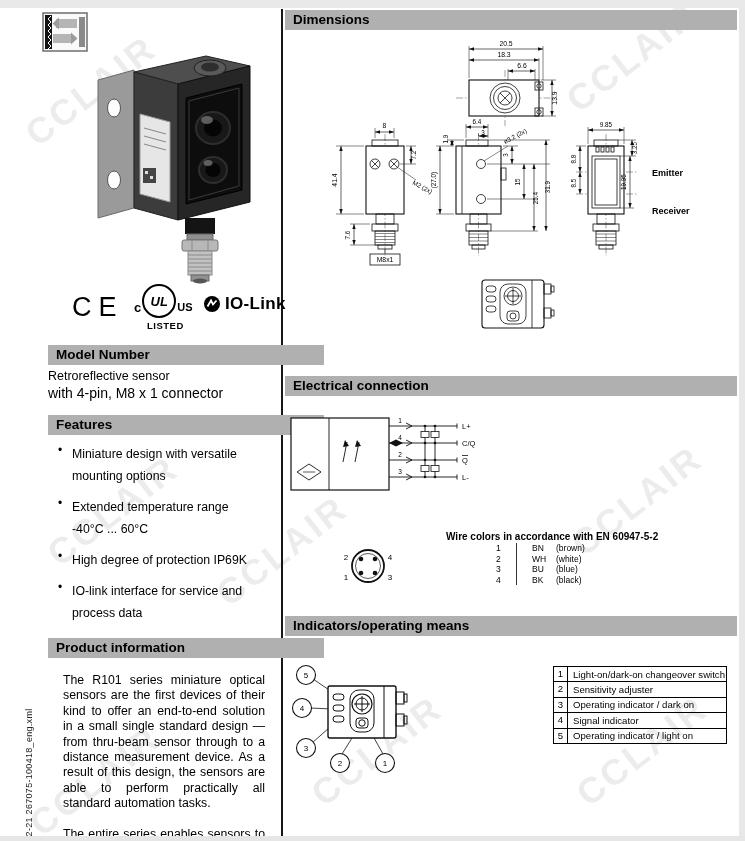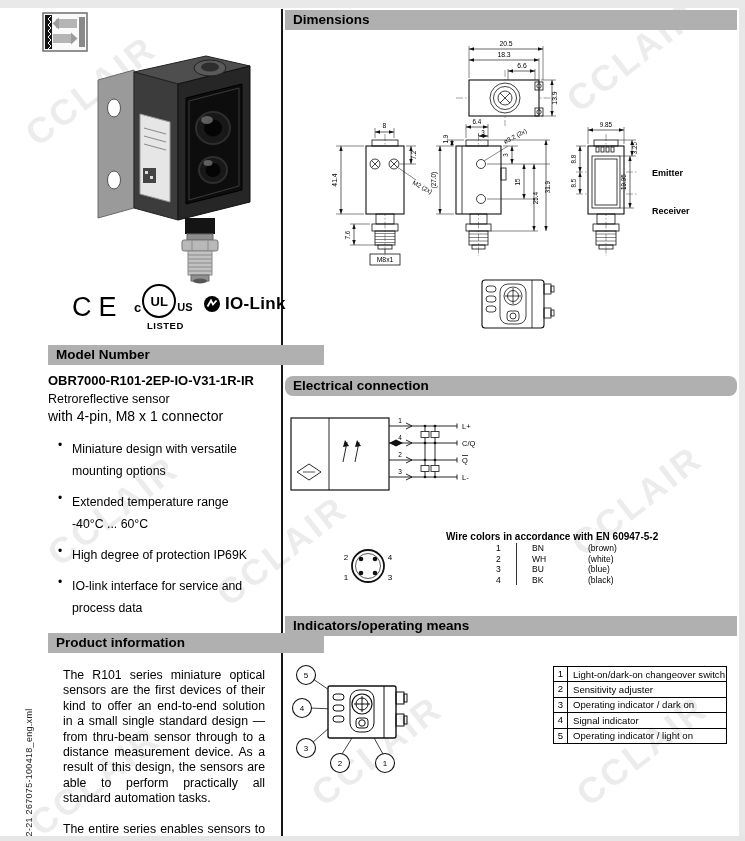--- a/index.html
+++ b/index.html
@@ -33,35 +33,35 @@
   .pi-paras{margin-top:8px;}
   .pi-paras p{margin:15px;font-size:12.3px;line-height:15.4px;text-align:justify;}
 
   
   .ce{position:absolute;left:72px;top:292px;font-size:27px;font-weight:400;letter-spacing:7px;z-index:2;}
   .ulmark{position:absolute;left:134px;top:284px;width:70px;z-index:2;}
   .ul-row{display:flex;align-items:center;}
   .ul-c{font-size:13px;font-weight:bold;position:relative;top:6px;}
   .ul-circle{width:30px;height:30px;border:2.5px solid #000;border-radius:50%;
              display:flex;align-items:center;justify-content:center;margin:0 1px;}
-  .ul-ul{font-size:13px;font-weight:bold;}
+  .ul-ul{font-size:13px;font-weight:bold;font-style:italic;}
   .ul-us{font-size:11px;font-weight:bold;position:relative;top:6px;}
   .ul-listed{font-size:9.5px;font-weight:bold;letter-spacing:.5px;margin:2px 0 12px 13px;}
   .iolink{position:absolute;left:203px;top:294px;display:flex;align-items:center;z-index:2;}
   .iol-text{font-size:17px;font-weight:bold;margin-left:4px;letter-spacing:.3px;}
 
   .sidetext{position:absolute;left:24px;top:695px;height:150px;writing-mode:vertical-rl;
             transform:rotate(180deg);font-size:9px;color:#222;letter-spacing:.3px;z-index:2;}
 
   
   .pinout-note{position:absolute;left:446px;top:531px;font-size:10px;z-index:2;font-weight:bold;}
   .pintable{position:absolute;left:496px;top:543px;z-index:2;font-size:8.5px;line-height:10.5px;}
   .prow{display:flex;}
   .pn{width:20px;}
-  .pc{width:72px;border-left:1px solid #333;padding-left:15px;box-sizing:border-box;}
+  .pc{width:40px;border-left:1px solid #333;padding-left:15px;box-sizing:border-box;}
 
   
   .legend{position:absolute;left:553px;top:666px;width:172px;border:1px solid #000;z-index:2;
           font-size:9.6px;}
   .irow{display:flex;border-top:1px solid #000;height:14.4px;align-items:center;}
   .irow:first-child{border-top:none;}
   .in{width:13px;border-right:1px solid #000;text-align:center;height:100%;line-height:14.4px;}
   .il{padding-left:5px;white-space:nowrap;}
 
   svg text{font-family:"Liberation Sans","DejaVu Sans",sans-serif;fill:#000;stroke:none;}
@@ -156,24 +156,24 @@
   <div class="iolink">
     <svg width="18" height="18" viewBox="0 0 18 18">
       <circle cx="9" cy="9" r="8" fill="#000"></circle>
       <path d="M4.5,11.5 L8,5.5 L10,9.5 L13.5,5.5" fill="none" stroke="#fff" stroke-width="1.8"></path>
     </svg>
     <span class="iol-text">IO-Link</span>
   </div>
 
   <div class="leftcol">
     <div class="bar bar-l">Model Number</div>
-    <div class="model-number">OBR7000-R101-2EP-IO-V31-1R-IR</div>
     <div class="model-desc1">Retroreflective sensor</div>
     <div class="model-desc2">with 4-pin, M8 x 1 connector</div>
 
+    <div class="bar bar-l">Features</div>
     <div class="feat-list">
       <div class="feat-item">
         <span class="feat-bullet">•</span>
         <span class="feat-text">Miniature design with versatile mounting options</span>
       </div>
       <div class="feat-item">
         <span class="feat-bullet">•</span>
         <span class="feat-text">Extended temperature range
 -40°C ... 60°C</span>
       </div>
@@ -376,21 +376,21 @@
       <rect class="thin" x="221" y="279" width="12" height="10" rx="3"></rect>
       <circle class="thin" cx="227" cy="284" r="3"></circle>
       <line class="thin" x1="246" y1="248" x2="246" y2="296"></line>
       <rect class="thin" x="258" y="252" width="7" height="10"></rect>
       <rect class="thin" x="265" y="254" width="3" height="6"></rect>
       <rect class="thin" x="258" y="276" width="7" height="10"></rect>
       <rect class="thin" x="265" y="278" width="3" height="6"></rect>
     </g>
   </svg>
 
-  <div class="bar bar-r" style="top:376px;border-radius:8px;">Electrical connection</div>
+  <div class="bar bar-r" style="top:376px;">Electrical connection</div>
 
   <svg class="abs" style="left:289px;top:402px;" width="190" height="95" viewBox="0 0 190 95">
     <rect x="2" y="16" width="98" height="72" fill="#fff" stroke="#111" stroke-width="1.2"></rect>
     <line x1="40" y1="16" x2="40" y2="88" stroke="#111" stroke-width=".9"></line>
     <polygon points="8,70 20,62 32,70 20,78" fill="none" stroke="#111" stroke-width=".9"></polygon>
     <line x1="14" y1="70" x2="26" y2="70" stroke="#111" stroke-width=".7"></line>
     <line x1="54" y1="60" x2="58" y2="40" stroke="#111" stroke-width=".9"></line>
     <polygon points="56,38 60,44 54,45" fill="#111"></polygon>
     <line x1="66" y1="60" x2="70" y2="40" stroke="#111" stroke-width=".9"></line>
     <polygon points="68,38 72,44 66,45" fill="#111"></polygon>

